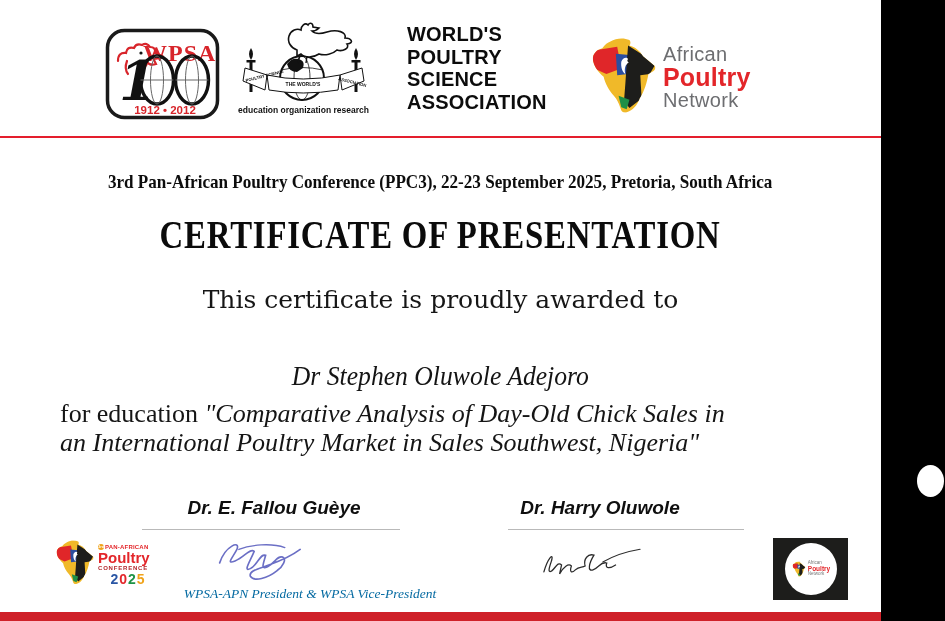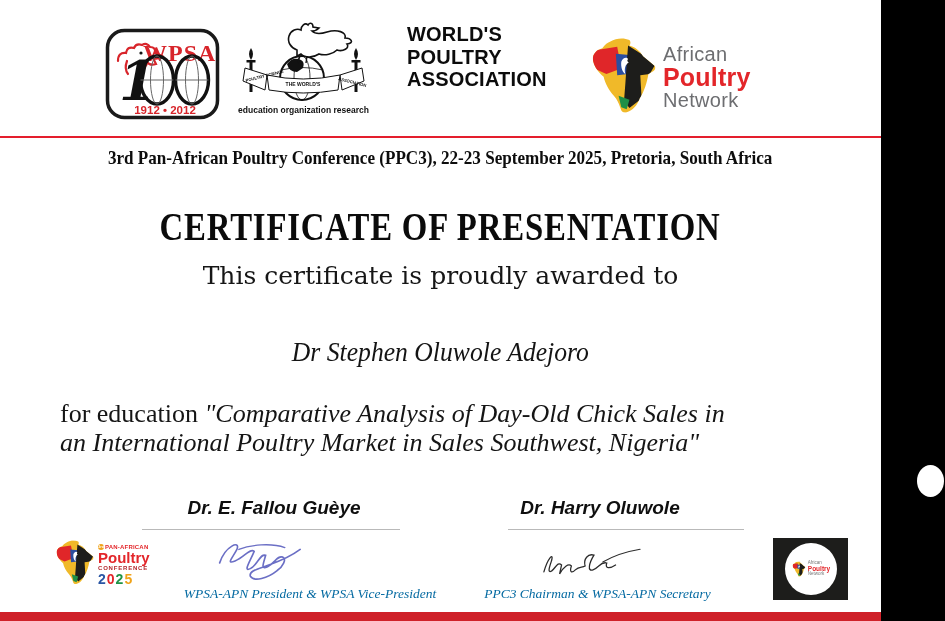--- a/index.html
+++ b/index.html
@@ -1,19 +1,19 @@
 <!DOCTYPE html>
 <html><head>
 <meta charset="utf-8">
 <style>
   html,body{margin:0;padding:0;background:#fff;}
   #page{position:relative;width:945px;height:621px;background:#ffffff;overflow:hidden;
         font-family:"Liberation Serif",serif;color:#111;}
   .abs{position:absolute;}
-  .centered{left:0;width:881px;text-align:center;}
+  .centered{left:0;width:881px;text-align:center;margin-top:24px;}
   .cond{display:inline-block;white-space:nowrap;transform-origin:center;}
 
   
   #logo-wpsa100{left:105px;top:28px;width:115px;height:92px;}
   #logo-globe{left:237px;top:20px;width:133px;height:96px;}
   #wordmark{left:407px;top:23px;font-family:"Liberation Sans",sans-serif;font-weight:bold;
             font-size:20px;line-height:22.5px;letter-spacing:0.2px;color:#0c0c0c;}
   #logo-apn{left:590px;top:36px;display:flex;align-items:flex-start;}
   #logo-apn .apn-text{margin-left:5px;margin-top:8px;font-family:"Liberation Sans",sans-serif;}
   .apn-gray{color:#6d6e71;font-size:20px;line-height:21px;letter-spacing:0.3px;}
@@ -21,21 +21,21 @@
 
   
   #rule-top{left:0;top:136px;width:881px;height:2px;background:#e41e2d;}
   #bar-bottom{left:0;top:612px;width:881px;height:9px;background:#cf2129;}
   #side-band{left:881px;top:0;width:64px;height:621px;background:#000;}
   #side-dot{left:917px;top:465px;width:27px;height:32px;border-radius:50%;background:#fff;}
 
   
   #conference-line{top:147px;font-weight:bold;font-size:19px;color:#0d0d0d;}
   #conference-line .cond{transform:scaleX(0.9);}
-  #cert-title{top:203px;font-weight:bold;font-size:40px;color:#0b0b0b;}
+  #cert-title{top:187px;font-weight:bold;font-size:40px;color:#0b0b0b;}
   #cert-title .cond{transform:scaleX(0.82);letter-spacing:1px;}
   #cert-subtitle{top:261px;font-family:"DejaVu Serif",serif;font-size:25px;color:#161616;}
   #recipient-name{top:337px;font-style:italic;font-size:27px;color:#141414;}
   #recipient-name .cond{transform:scaleX(0.95);}
   #citation{left:60px;top:399px;width:780px;font-size:26px;line-height:29px;color:#151515;}
   #citation .qtitle{font-style:italic;}
 
   
   .sig-name{top:497px;font-family:"Liberation Sans",sans-serif;font-style:italic;font-weight:bold;
             font-size:19px;text-align:center;color:#0f0f0f;}
@@ -52,21 +52,21 @@
 
   
   #logo-ppc3{left:55px;top:539px;display:flex;align-items:flex-start;}
   #ppc3-text{margin-left:3px;margin-top:4px;font-family:"Liberation Sans",sans-serif;width:60px;}
   .ppc3-row1{display:flex;align-items:center;height:7px;margin-bottom:1px;}
   .ppc3-badge{width:6px;height:6px;border-radius:50%;background:#f0a31a;margin-right:1px;
               font-size:4px;color:#fff;text-align:center;line-height:6px;overflow:hidden;font-weight:bold;}
   .ppc3-pan{color:#e3262a;font-weight:bold;font-size:6px;letter-spacing:0.2px;white-space:nowrap;}
   .ppc3-poultry{color:#e3262a;font-weight:bold;font-size:15px;line-height:14px;}
   .ppc3-conf{color:#b3282d;font-weight:bold;font-size:6px;letter-spacing:0.8px;line-height:7px;}
-  .ppc3-year{font-weight:bold;font-size:14px;line-height:15px;letter-spacing:1px;}
+  .ppc3-year{font-weight:bold;font-size:14px;line-height:15px;letter-spacing:1px;text-align:center;}
   .d-blue{color:#2a56a4;} .d-red{color:#e3262a;} .d-green{color:#1e9347;} .d-yellow{color:#f0a31a;}
 
   #apn-badge{left:773px;top:538px;width:75px;height:62px;background:#1d1d1b;}
   #apn-badge-circle{position:absolute;left:12px;top:5px;width:52px;height:52px;border-radius:50%;
                     background:#fff;display:flex;align-items:center;justify-content:center;}
   #apn-badge .mini-text{margin-left:2px;font-family:"Liberation Sans",sans-serif;line-height:1;}
   .mini-gray{color:#777;font-size:4.5px;}
   .mini-red{color:#e3262a;font-weight:bold;font-size:6.5px;}
 </style>
 </head>
@@ -140,20 +140,21 @@
       <text x="9" y="62" font-family="Liberation Sans, sans-serif" font-weight="bold" font-size="4.2" transform="rotate(-14 9 62)" fill="#111">POULTRY SCIENCE</text>
       <text x="66" y="66" text-anchor="middle" font-family="Liberation Sans, sans-serif" font-weight="bold" font-size="5" fill="#111">THE WORLD'S</text>
       <text x="101" y="60" font-family="Liberation Sans, sans-serif" font-weight="bold" font-size="4.2" transform="rotate(14 101 60)" fill="#111">ASSOCIATION</text>
     </g>
     <text x="66.5" y="93" text-anchor="middle" font-family="Liberation Sans, sans-serif" font-weight="bold" font-size="8.5" fill="#111">education organization research</text>
   </svg>
 
   <div id="wordmark" class="abs">
     <div>WORLD'S</div>
     <div>POULTRY</div>
+    <div>SCIENCE</div>
     <div>ASSOCIATION</div>
   </div>
 
   <div id="logo-apn" class="abs">
     <svg width="68" height="78" viewBox="0 0 100 115">
       <use href="#africa-map-art"></use>
     </svg>
     <div class="apn-text">
       <div class="apn-gray">African</div>
       <div class="apn-red">Poultry</div>
@@ -192,21 +193,20 @@
     <path d="M8,28 C14,10 30,4 26,14 C22,22 14,30 24,26 C34,22 40,12 44,16 C40,26 32,38 40,34 C48,30 50,18 56,20 C54,28 50,36 58,32 C66,28 68,20 74,22 C78,24 74,32 68,36 C58,44 44,48 40,42 C38,36 50,34 60,30 C74,25 84,20 92,14" fill="none" stroke="#6b6fc5" stroke-width="1.7" stroke-linecap="round"></path>
     <path d="M28,14 C40,9 62,7 76,12" fill="none" stroke="#6b6fc5" stroke-width="1.4" stroke-linecap="round"></path>
   </svg>
 
   <svg id="signature-right" class="abs" width="108" height="36" viewBox="0 0 110 36">
     <path d="M6,26 C10,12 16,6 14,14 C12,20 9,28 14,25 C18,22 20,15 24,19 L22,28 C26,21 31,17 34,20 C32,26 34,28 38,24 C42,20 45,22 48,20 C46,13 51,7 57,9 C52,17 50,26 56,24 C62,22 64,15 70,17 C68,23 73,23 79,19" fill="none" stroke="#2b2b2b" stroke-width="1.3" stroke-linecap="round"></path>
     <path d="M66,16 C78,9 92,5 104,3" fill="none" stroke="#2b2b2b" stroke-width="1.1" stroke-linecap="round"></path>
   </svg>
 
   <div id="sig-role-left" class="abs sig-role">WPSA-APN President &amp; WPSA Vice-President</div>
-  <div id="sig-role-right" class="abs sig-role">PPC3 Chairman &amp; WPSA-APN Secretary</div>
 
   <div id="logo-ppc3" class="abs">
     <svg width="40" height="46" viewBox="0 0 100 115">
       <use href="#africa-map-art"></use>
     </svg>
     <div id="ppc3-text">
       <div class="ppc3-row1">
         <span class="ppc3-badge">3rd</span>
         <span class="ppc3-pan">PAN-AFRICAN</span>
       </div>

